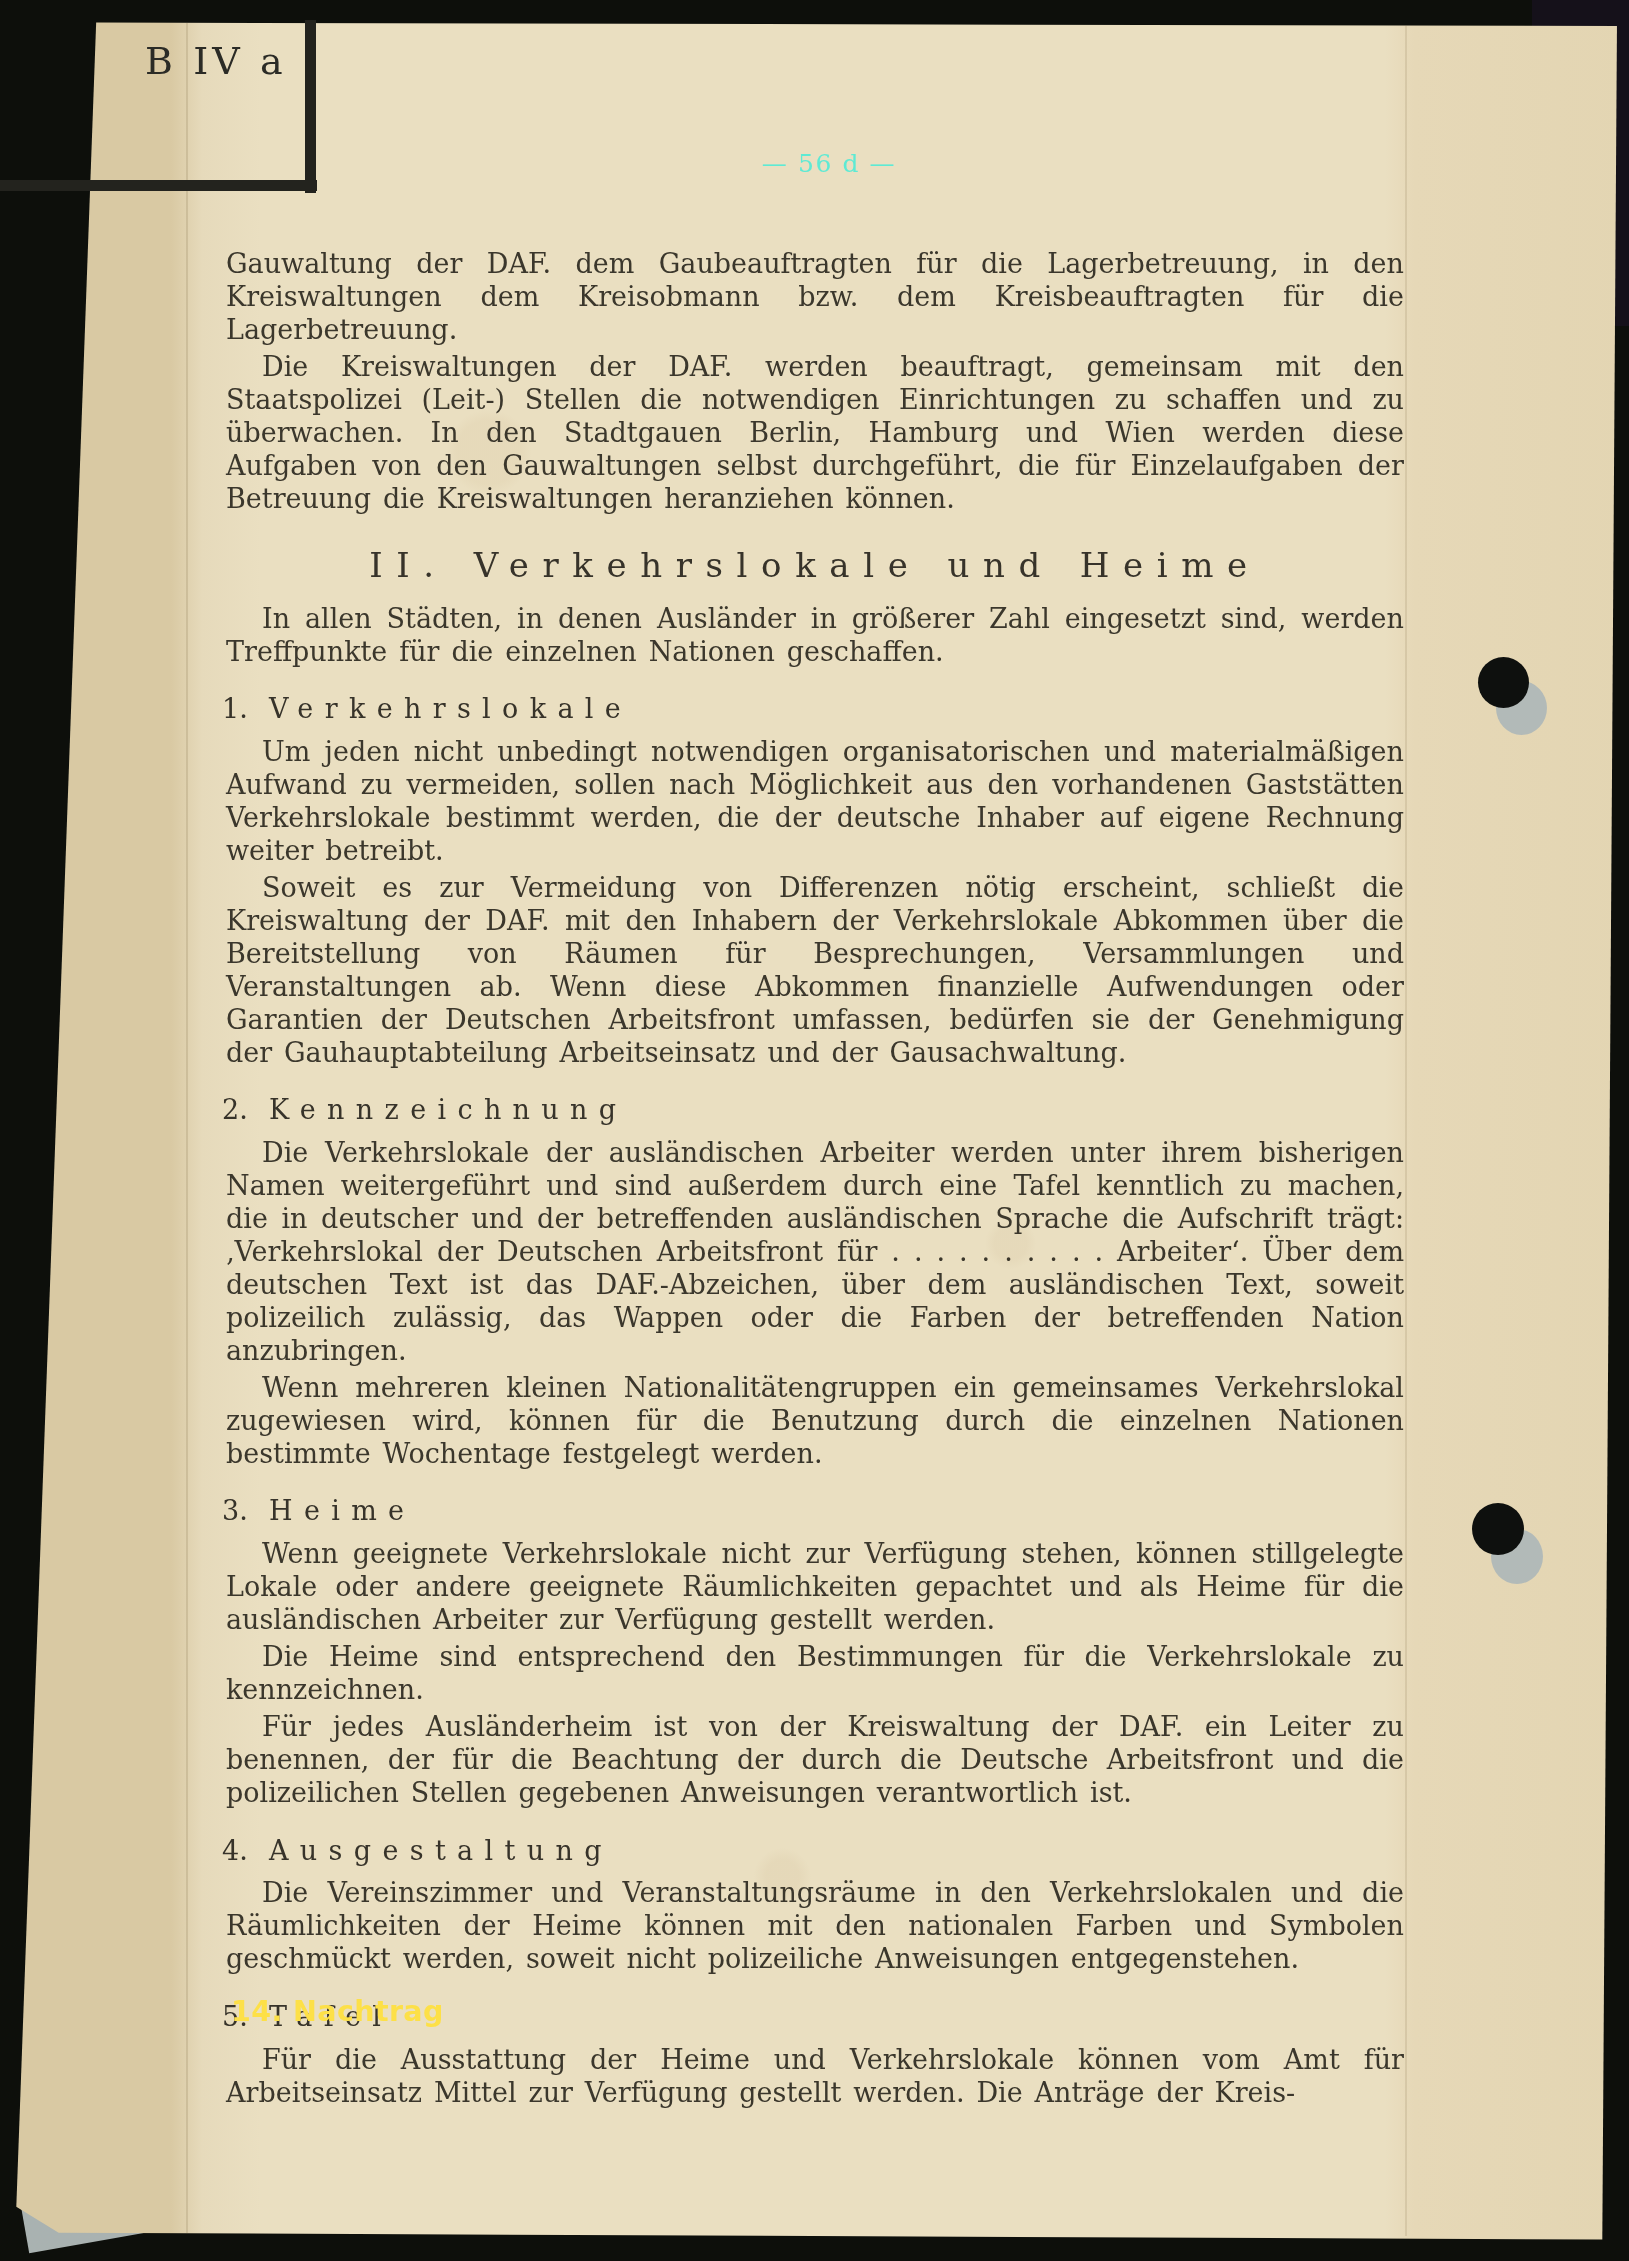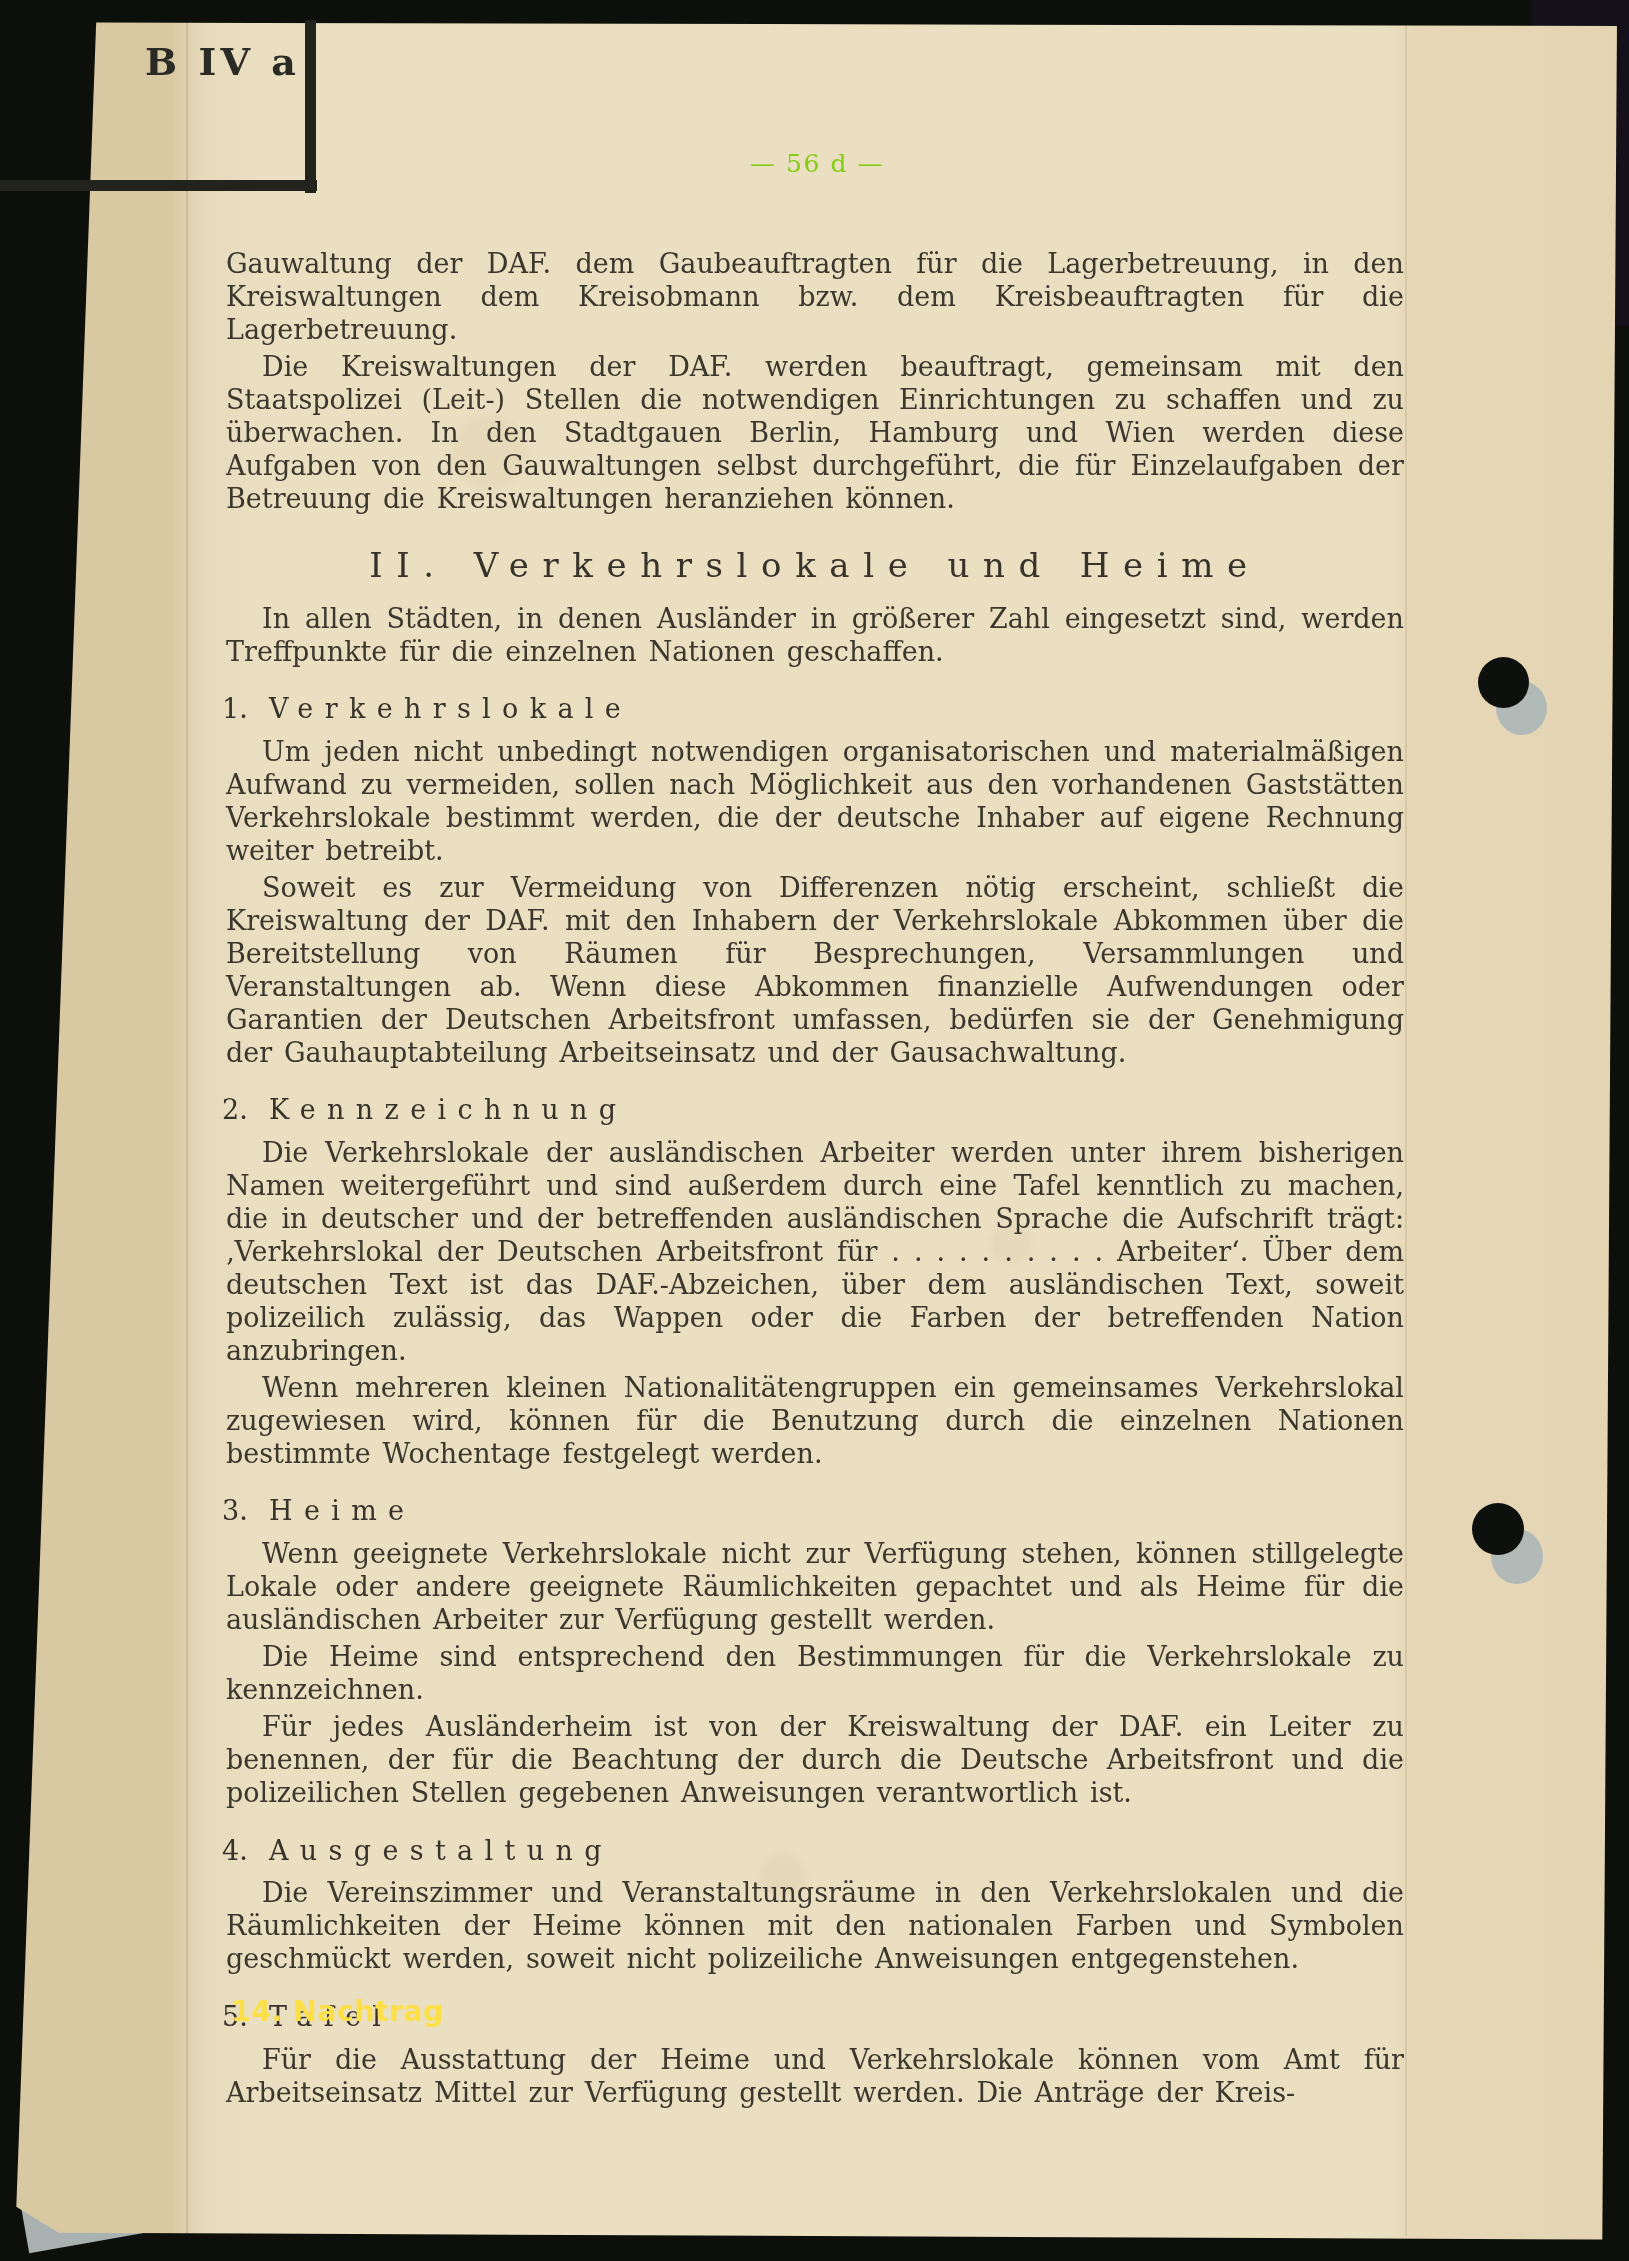--- a/index.html
+++ b/index.html
@@ -33,26 +33,26 @@
   }
   
   .crease-left{position:absolute;left:186px;top:23px;width:2.4px;height:2212px;background:rgba(120,100,60,0.18);}
   .crease-right{position:absolute;left:1405px;top:24.4px;width:2.4px;height:2212px;background:rgba(120,100,60,0.15);}
 
   
   .tab-vbar{position:absolute;left:305px;top:19.6px;width:10.6px;height:173px;background:#23231e;}
   .tab-hbar{position:absolute;left:0;top:180px;width:317px;height:11.4px;background:#23231e;}
   .tab-label{
     position:absolute;left:145px;top:39px;
-    font-size:38px;font-weight:bold;letter-spacing:4.1px;color:#2b2b26;
+    font-size:38px;font-weight:normal;letter-spacing:4.1px;color:#2b2b26;
   }
 
   .page-number{
-    position:absolute;left:224px;top:149px;width:1186px;
-    text-align:center;font-size:25px;color:#84cc16;letter-spacing:1.6px;
+    position:absolute;left:236px;top:149px;width:1186px;
+    text-align:center;font-size:25px;color:#5eead4;letter-spacing:1.6px;
   }
 
   
   .hole-smudge{position:absolute;border-radius:50%;background:#b2bab8;}
   .hole{position:absolute;border-radius:50%;background:#0e100e;}
   .smudge-1{left:1496px;top:681px;width:51px;height:54px;}
   .hole-1{left:1478px;top:657px;width:51px;height:51px;}
   .smudge-2{left:1491px;top:1529px;width:52px;height:55px;}
   .hole-2{left:1472px;top:1503px;width:52px;height:52px;}
 

